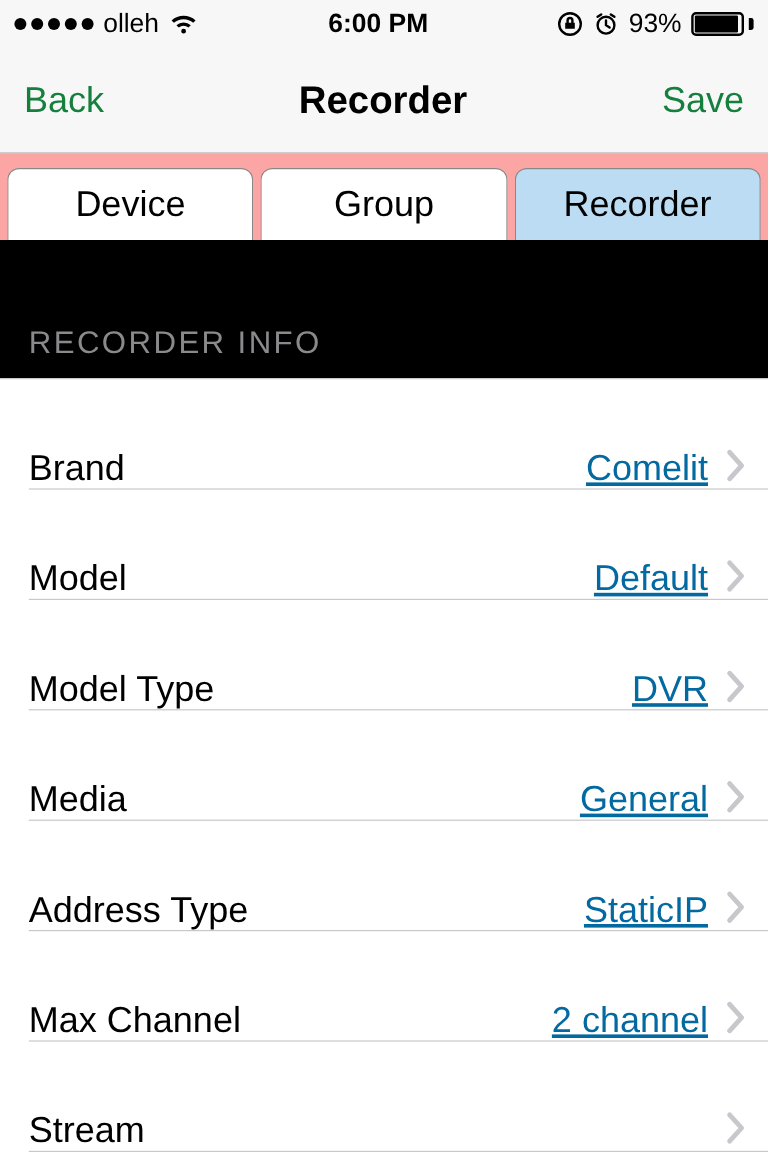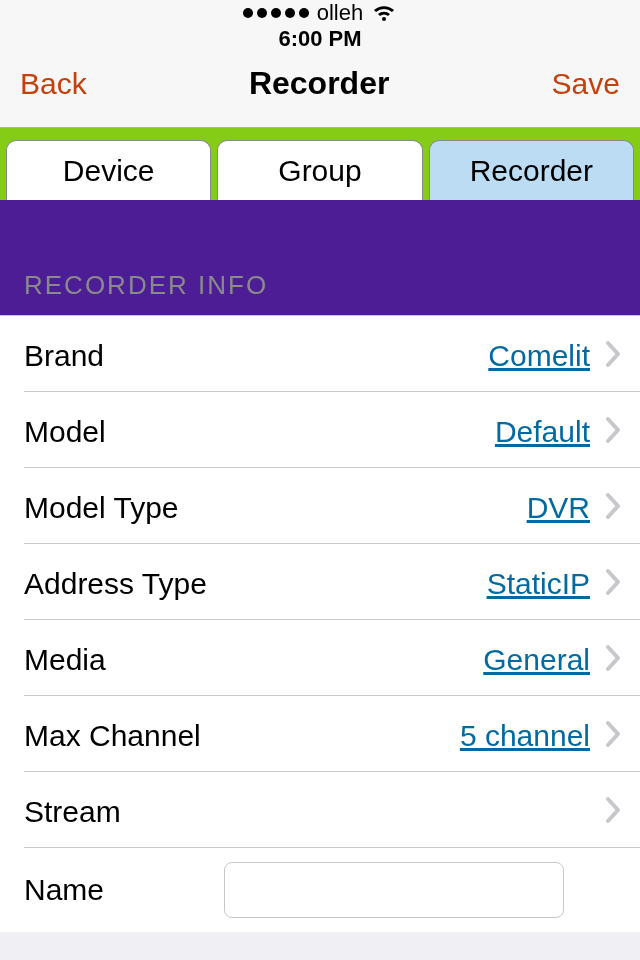--- a/index.html
+++ b/index.html
@@ -1,35 +1,35 @@
 <!DOCTYPE html>
 <html><head>
 <meta charset="utf-8">
 <style>
   * { box-sizing: border-box; margin: 0; padding: 0; }
   html, body { width: 640px; height: 960px; font-family: -apple-system, "Helvetica Neue", Helvetica, Arial, sans-serif; background: #efeff4; overflow: hidden; }
-  .statusbar { height: 40px; background: #f7f7f8; display: flex; align-items: center; justify-content: space-between; padding: 0 12px; font-size: 22px; font-weight: 500; color: #000; flex-direction: column; }
+  .statusbar { height: 40px; background: #f7f7f8; display: flex; align-items: center; justify-content: space-between; padding: 0 12px; font-size: 22px; font-weight: 500; color: #000; }
   .statusbar .left, .statusbar .right { display: flex; align-items: center; gap: 8px; }
   .dots { display: flex; gap: 4px; }
   .dot { width: 10px; height: 10px; border-radius: 50%; background: #000; }
   .wifi-icon svg, .lock-icon svg, .alarm-icon svg { display: block; }
   .battery { display: flex; align-items: center; gap: 4px; }
   .battery-body { width: 44px; height: 20px; border: 2px solid #000; border-radius: 4px; position: relative; }
   .battery-fill { position: absolute; top: 1px; left: 1px; bottom: 1px; width: 90%; background: #000; border-radius: 1px; }
   .battery-tip { width: 4px; height: 10px; background: #000; border-radius: 0 2px 2px 0; }
   .navbar { height: 88px; background: #f7f7f8; border-bottom: 1px solid #b2b2b2; display: flex; align-items: center; justify-content: space-between; padding: 0 20px; }
-  .navbar .nav-btn { font-size: 30px; color: #c2410c; font-weight: 400; }
+  .navbar .nav-btn { font-size: 30px; color: #15803d; font-weight: 400; }
   .navbar .nav-title { font-size: 32px; font-weight: 600; color: #000; }
-  .segmented-wrap { padding: 12px 6px 0 6px; background: #84cc16; }
+  .segmented-wrap { padding: 12px 6px 0 6px; background: #fca5a5; }
   .segmented { display: flex; gap: 6px; }
   .seg-btn { flex: 1; height: 60px; border: 1px solid #888; border-bottom: none; border-radius: 10px 10px 0 0; background: #fff; font-size: 30px; color: #000; display: flex; align-items: center; justify-content: center; }
   .seg-btn.active { background: #bcdcf4; }
-  .section-header { padding: 70px 36px 14px 24px; font-size: 26px; letter-spacing: 2px; color: #8a8a8d; background: #4c1d95; border-bottom: 1px solid #c8c7cc; }
+  .section-header { padding: 70px 36px 14px 24px; font-size: 26px; letter-spacing: 2px; color: #8a8a8d; background: #000000; border-bottom: 1px solid #c8c7cc; }
   .list { background: #fff; }
-  .row { display: flex; align-items: center; height: 76px; padding: 4px 18px 0 24px; border-bottom: 1px solid #c8c7cc; margin-left: 0; }
+  .row { display: flex; align-items: flex-end; height: 92px; padding: 4px 18px 0 24px; border-bottom: 1px solid #c8c7cc; margin-left: 0; }
   .row .label { flex: 0 0 auto; font-size: 30px; color: #000; }
   .row .spacer { flex: 1; }
   .row .value { font-size: 30px; color: #0369a1; margin-right: 14px; text-decoration: underline; }
   .row .chevron { color: #c7c7cc; }
   .row-input { display: flex; align-items: center; height: 84px; padding: 0 18px 0 24px; }
   .row-input .label { font-size: 30px; color: #000; width: 200px; }
   .row-input input { flex: 1; height: 56px; border: 1px solid #c8c7cc; border-radius: 8px; font-size: 26px; padding: 0 12px; background: #fff; max-width: 340px; }
   .list .row { border-bottom: none; position: relative; }
   .list .row::after { content: ""; position: absolute; left: 24px; right: 0; bottom: 0; height: 1px; background: #c8c7cc; }
   .list .row:first-child::before { content: none; }
@@ -47,20 +47,41 @@
         <span class="dot"></span>
     </span>
     <span>olleh</span>
     <span class="wifi-icon">
       <svg width="26" height="20" viewBox="0 0 26 20">
           <path d="M13 18a2 2 0 100-4 2 2 0 000 4zm-6-7a9 9 0 0112 0l-2 2a6 6 0 00-8 0l-2-2zm-4-4a15 15 0 0120 0l-2 2a12 12 0 00-16 0l-2-2z" fill="#000"></path>
         </svg>
     </span>
   </div>
   <div style="font-weight:700;">6:00 PM</div>
+  <div class="right">
+    <span class="lock-icon">
+      <svg width="22" height="22" viewBox="0 0 22 22">
+          <circle cx="11" cy="11" r="9" fill="none" stroke="#000" stroke-width="2"></circle>
+          <path d="M8 10V8a3 3 0 016 0v2h1v5H7v-5h1zm2 0h2V8a1 1 0 00-2 0v2z" fill="#000"></path>
+        </svg>
+    </span>
+    <span class="alarm-icon">
+      <svg width="22" height="22" viewBox="0 0 22 22">
+          <circle cx="11" cy="12" r="7" fill="none" stroke="#000" stroke-width="2"></circle>
+          <path d="M11 8v4l3 2M4 5l3-2M18 5l-3-2" stroke="#000" stroke-width="2" fill="none" stroke-linecap="round"></path>
+        </svg>
+    </span>
+    <span>93%</span>
+    <span class="battery">
+      <span class="battery-body">
+          <span class="battery-fill"></span>
+        </span>
+      <span class="battery-tip"></span>
+    </span>
+  </div>
 </div>
 
 <div class="navbar">
   <div class="nav-btn">Back</div>
   <div class="nav-title">Recorder</div>
   <div class="nav-btn">Save</div>
 </div>
 
 <div class="segmented-wrap">
   <div class="segmented">
@@ -91,39 +112,39 @@
   </div>
   <div class="row">
     <span class="label">Model Type</span>
     <span class="spacer"></span>
     <span class="value">DVR</span>
     <span class="chevron"><svg width="18" height="30" viewBox="0 0 18 30">
           <path d="M4 4l10 11L4 26" stroke="#c7c7cc" stroke-width="4" fill="none" stroke-linecap="round" stroke-linejoin="round"></path>
         </svg></span>
   </div>
   <div class="row">
+    <span class="label">Media</span>
+    <span class="spacer"></span>
+    <span class="value">General</span>
+    <span class="chevron"><svg width="18" height="30" viewBox="0 0 18 30">
+          <path d="M4 4l10 11L4 26" stroke="#c7c7cc" stroke-width="4" fill="none" stroke-linecap="round" stroke-linejoin="round"></path>
+        </svg></span>
+  </div>
+  <div class="row">
     <span class="label">Address Type</span>
     <span class="spacer"></span>
     <span class="value">StaticIP</span>
     <span class="chevron"><svg width="18" height="30" viewBox="0 0 18 30">
           <path d="M4 4l10 11L4 26" stroke="#c7c7cc" stroke-width="4" fill="none" stroke-linecap="round" stroke-linejoin="round"></path>
         </svg></span>
   </div>
   <div class="row">
-    <span class="label">Media</span>
-    <span class="spacer"></span>
-    <span class="value">General</span>
-    <span class="chevron"><svg width="18" height="30" viewBox="0 0 18 30">
-          <path d="M4 4l10 11L4 26" stroke="#c7c7cc" stroke-width="4" fill="none" stroke-linecap="round" stroke-linejoin="round"></path>
-        </svg></span>
-  </div>
-  <div class="row">
     <span class="label">Max Channel</span>
     <span class="spacer"></span>
-    <span class="value">5 channel</span>
+    <span class="value">2 channel</span>
     <span class="chevron"><svg width="18" height="30" viewBox="0 0 18 30">
           <path d="M4 4l10 11L4 26" stroke="#c7c7cc" stroke-width="4" fill="none" stroke-linecap="round" stroke-linejoin="round"></path>
         </svg></span>
   </div>
   <div class="row">
     <span class="label">Stream</span>
     <span class="spacer"></span>
     <span class="chevron"><svg width="18" height="30" viewBox="0 0 18 30">
           <path d="M4 4l10 11L4 26" stroke="#c7c7cc" stroke-width="4" fill="none" stroke-linecap="round" stroke-linejoin="round"></path>
         </svg></span>

